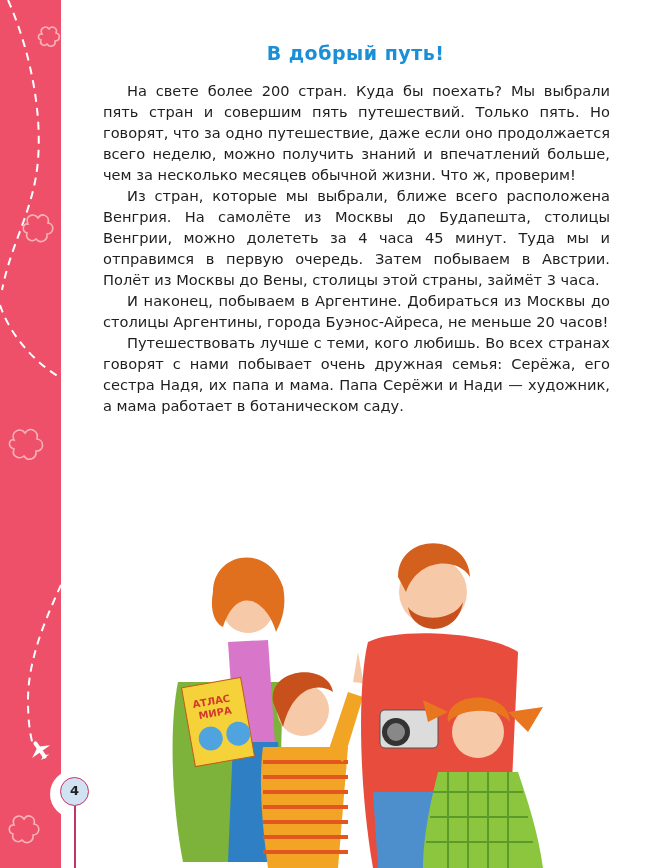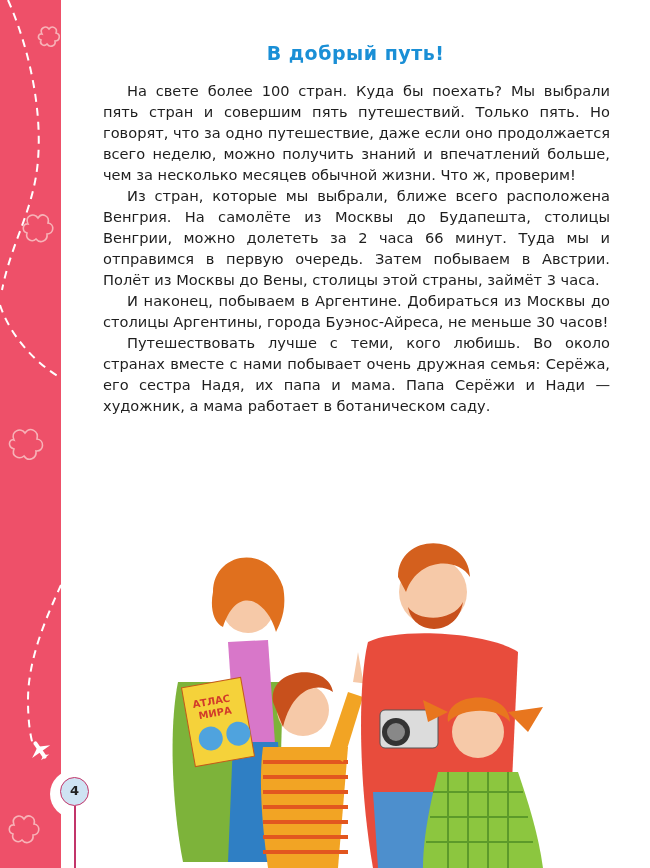--- a/index.html
+++ b/index.html
@@ -40,24 +40,24 @@
   </svg>
 </div>
 
 <div class="page-num-wrap"></div>
 <div class="page-num">4</div>
 <div class="page-line"></div>
 
 <div class="title">В добрый путь!</div>
 
 <div class="text">
-  <p>На свете более 100 стран. Куда бы поехать? Мы выбрали пять стран и совершим пять путешествий. Только пять. Но говорят, что за одно путешествие, даже если оно продолжается всего неделю, можно получить знаний и впечатлений больше, чем за несколько месяцев обычной жизни. Что ж, проверим!</p>
-  <p>Из стран, которые мы выбрали, ближе всего расположена Венгрия. На самолёте из Москвы до Будапешта, столицы Венгрии, можно долететь за 2 часа 66 минут. Туда мы и отправимся в первую очередь. Затем побываем в Австрии. Полёт из Москвы до Вены, столицы этой страны, займёт 3 часа.</p>
-  <p>И наконец, побываем в Аргентине. Добираться из Москвы до столицы Аргентины, города Буэнос-Айреса, не меньше 30 часов!</p>
-  <p>Путешествовать лучше с теми, кого любишь. Во около странах вместе с нами побывает очень дружная семья: Серёжа, его сестра Надя, их папа и мама. Папа Серёжи и Нади — художник, а мама работает в ботаническом саду.</p>
+  <p>На свете более 200 стран. Куда бы поехать? Мы выбрали пять стран и совершим пять путешествий. Только пять. Но говорят, что за одно путешествие, даже если оно продолжается всего неделю, можно получить знаний и впечатлений больше, чем за несколько месяцев обычной жизни. Что ж, проверим!</p>
+  <p>Из стран, которые мы выбрали, ближе всего расположена Венгрия. На самолёте из Москвы до Будапешта, столицы Венгрии, можно долететь за 4 часа 45 минут. Туда мы и отправимся в первую очередь. Затем побываем в Австрии. Полёт из Москвы до Вены, столицы этой страны, займёт 3 часа.</p>
+  <p>И наконец, побываем в Аргентине. Добираться из Москвы до столицы Аргентины, города Буэнос-Айреса, не меньше 20 часов!</p>
+  <p>Путешествовать лучше с теми, кого любишь. Во всех странах говорят с нами побывает очень дружная семья: Серёжа, его сестра Надя, их папа и мама. Папа Серёжи и Нади — художник, а мама работает в ботаническом саду.</p>
 </div>
 
 <div class="illus">
   <svg width="400" height="336" viewBox="0 0 400 336">
 
     <g>
       <path d="M20,150 C10,200 15,280 25,330 L120,330 L125,150 Z" fill="#7db33a"></path>
       <path d="M70,110 L110,108 L125,330 L85,330 Z" fill="#d877c9"></path>
       <path d="M75,210 L120,210 L128,330 L70,330 Z" fill="#2f7fc4"></path>
       <circle cx="90" cy="75" r="26" fill="#f6c9a8"></circle>

